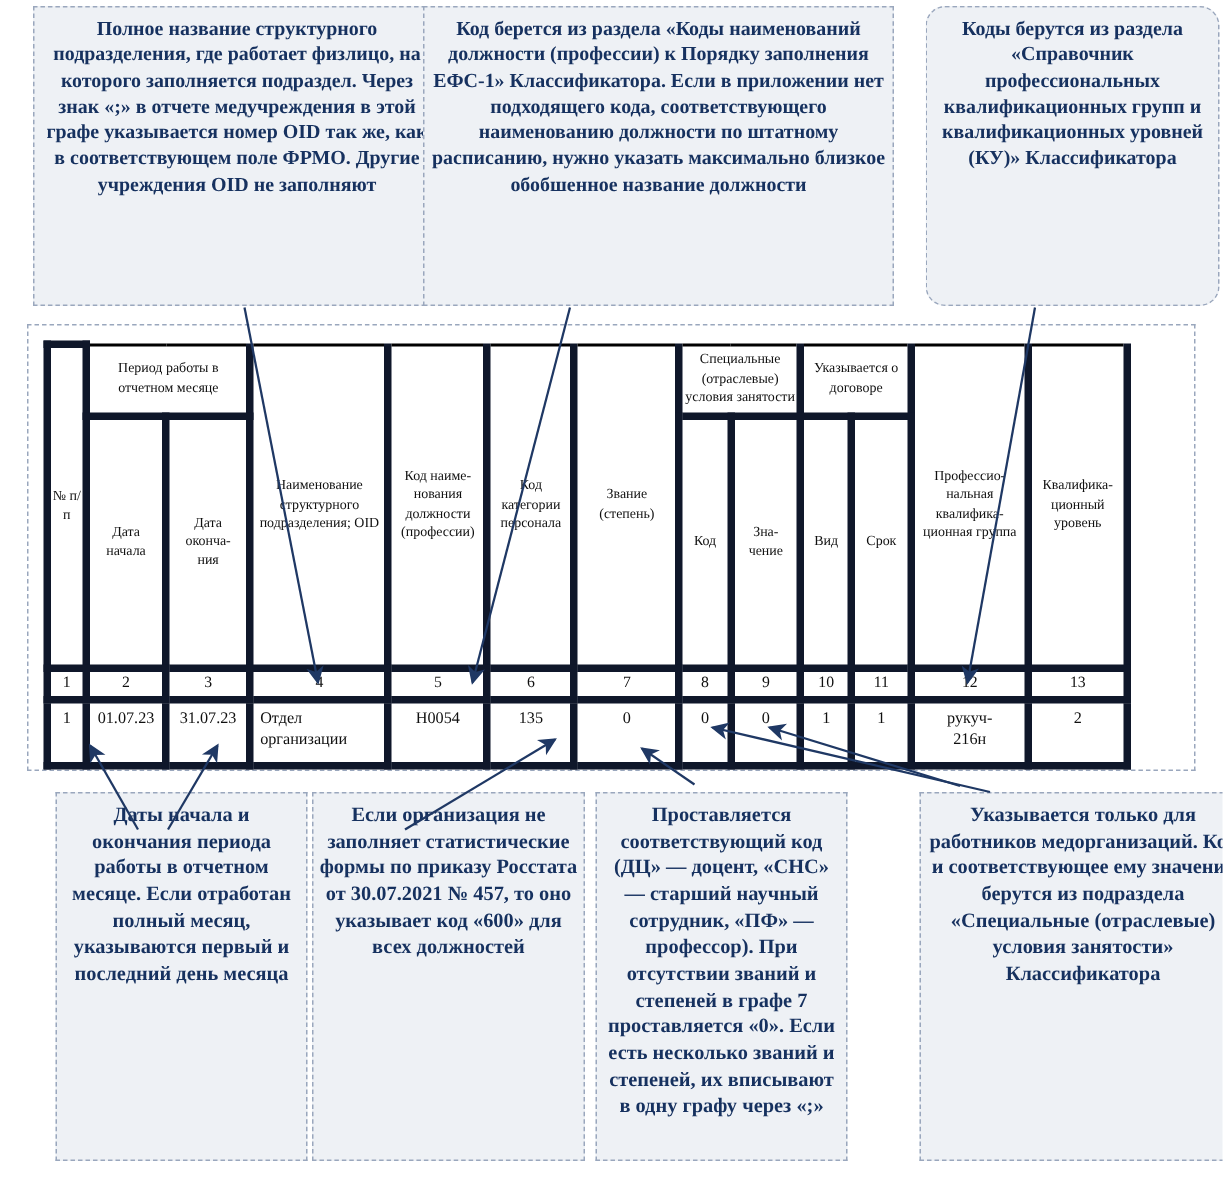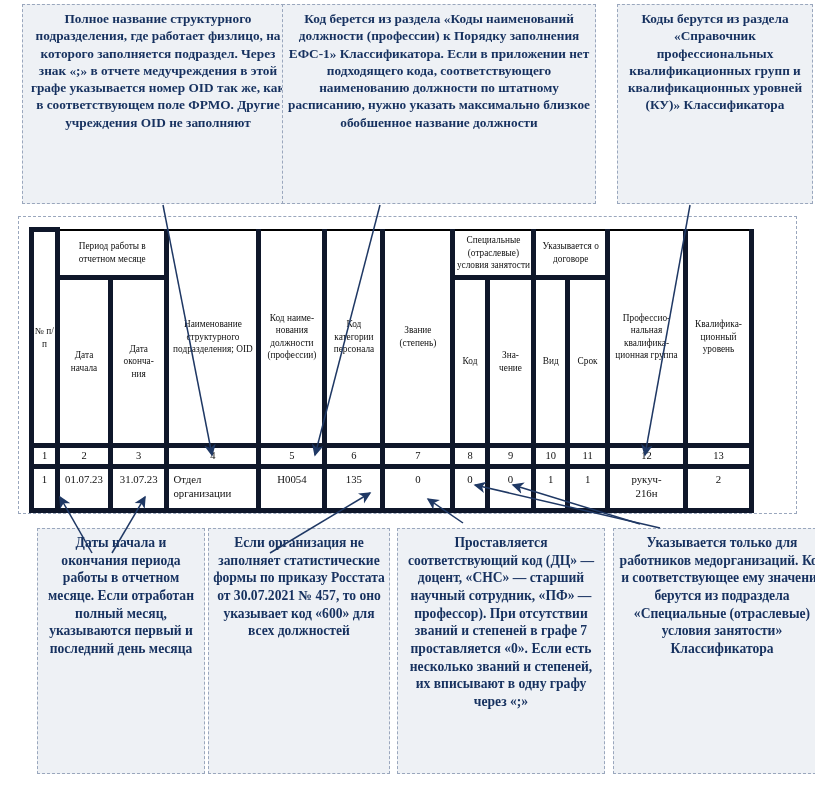--- a/index.html
+++ b/index.html
@@ -24,25 +24,25 @@
     font-weight: bold;
     line-height: 1.30;
     padding: 5px 4px;
     white-space: pre-line;
   }
   .note-top { font-size: 13.3px; text-align: center; }
   .note-bottom { font-size: 13.6px; margin-left: 20px; }
 
   #note-top-1 { left: 22px;  top: 4px;   width: 272px; height: 200px; }
   #note-top-2 { left: 282px; top: 4px;   width: 314px; height: 200px; }
-  #note-top-3 { left: 617px; top: 4px;   width: 196px; height: 200px; }
+  #note-top-3 { left: 617px; top: 4px;   width: 196px; height: 200px; border-radius: 13px; }
 
   #note-bot-1 { left: 17px;  top: 528px; width: 168px; height: 246px; }
   #note-bot-2 { left: 188px; top: 528px; width: 182px; height: 246px; }
-  #note-bot-3 { left: 377px; top: 528px; width: 208px; height: 246px; }
+  #note-bot-3 { left: 377px; top: 528px; width: 168px; height: 246px; }
   #note-bot-4 { left: 593px; top: 528px; width: 218px; height: 246px; }
 
   
   #table-frame {
     position: absolute;
     left: 18px;  top: 216px;
     width: 779px; height: 298px;
     border: 1px dashed #9aa7bd;
     background: #ffffff;
   }

